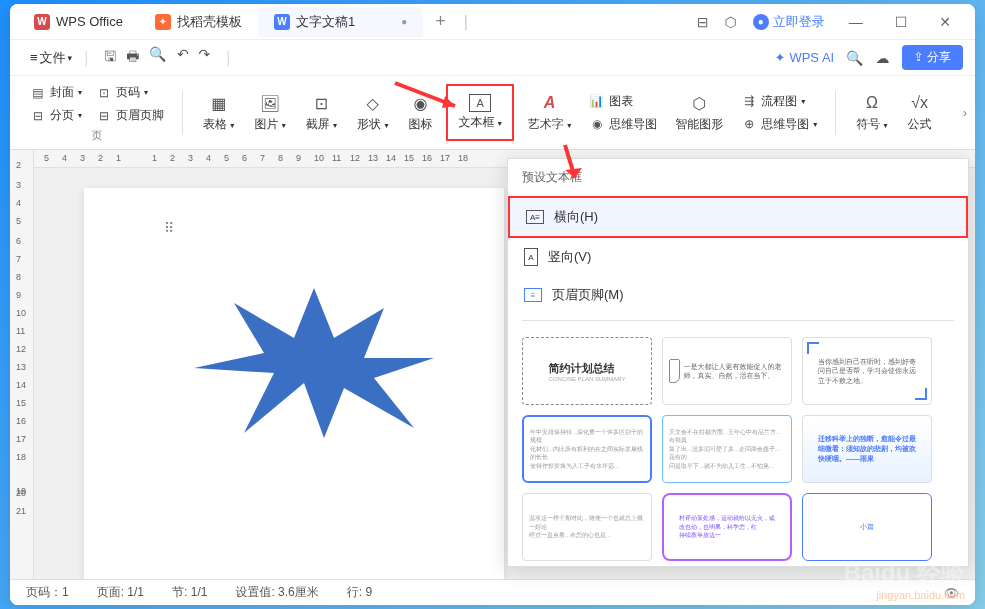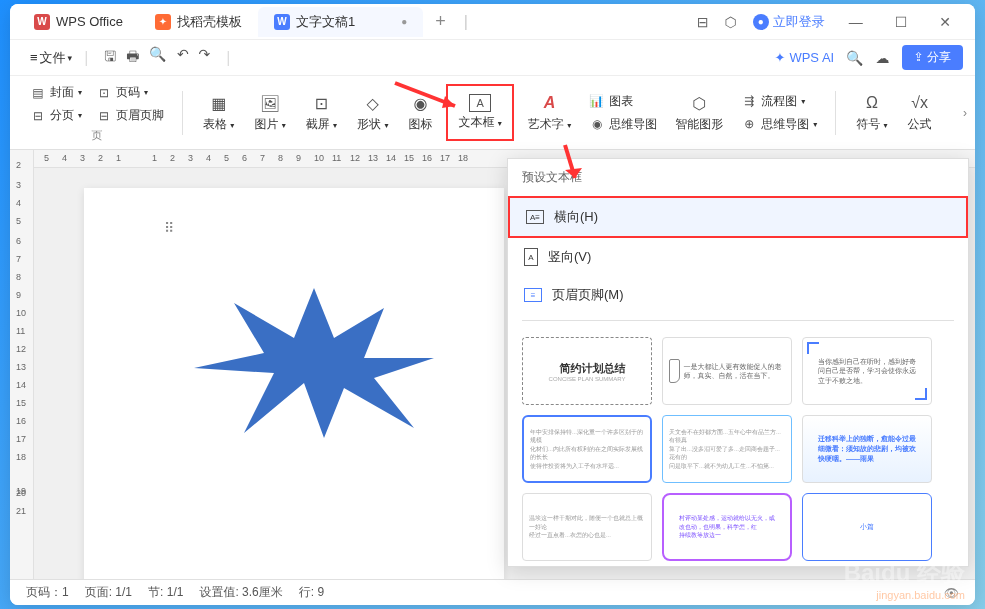--- a/index.html
+++ b/index.html
@@ -56,21 +56,21 @@
 .dd-item.highlighted { background: #f0f5ff; }
 .dd-item.boxed { border: 2px solid #ff3333; }
 .dd-icon { width: 18px; height: 14px; border: 1px solid #555; display: inline-flex; align-items: center; justify-content: center; font-size: 8px; }
 .dd-sep { height: 1px; background: #e0e0e0; margin: 6px 14px; }
 .dd-templates { display: flex; flex-wrap: wrap; gap: 10px; padding: 10px 14px; }
 .tmpl { width: 130px; height: 68px; border: 1px solid #ddd; border-radius: 4px; background: #fff; display: flex; align-items: center; justify-content: center; font-size: 8px; color: #666; position: relative; overflow: hidden; padding: 6px; }
 .tmpl-title { font-weight: bold; font-size: 11px; color: #333; }
 .tmpl-corner-tl { position: absolute; top: 4px; left: 4px; width: 12px; height: 12px; border-top: 2px solid #4a7dff; border-left: 2px solid #4a7dff; }
 .tmpl-corner-br { position: absolute; bottom: 4px; right: 4px; width: 12px; height: 12px; border-bottom: 2px solid #4a7dff; border-right: 2px solid #4a7dff; }
 
-.statusbar { height: 26px; background: #fff; border-top: 1px solid #e0e0e0; display: flex; align-items: center; padding: 0 16px; font-size: 12px; color: #555; gap: 16px; }
+.statusbar { height: 26px; background: #fff; border-top: 1px solid #e0e0e0; display: flex; align-items: center; padding: 0 16px; font-size: 12px; color: #555; gap: 28px; }
 .statusbar-right { margin-left: auto; color: #888; }
 
 .arrow-red { position: absolute; color: #ff3333; font-size: 28px; pointer-events: none; z-index: 100; }
 .watermark { position: absolute; bottom: 20px; right: 20px; color: rgba(255,255,255,0.4); font-size: 24px; font-weight: bold; pointer-events: none; z-index: 200; }
 .watermark-sub { position: absolute; bottom: 8px; right: 20px; color: rgba(255,148,77,0.5); font-size: 11px; pointer-events: none; z-index: 200; }
 </style>
 </head>
 <body>
 
 <div class="window">
@@ -300,21 +300,21 @@
       <span class="dd-icon" style="height:18px;width:14px">A</span>
       <span>竖向(V)</span>
     </div>
     <div class="dd-item">
       <span class="dd-icon" style="border-color:#4a7dff;color:#4a7dff">≡</span>
       <span>页眉页脚(M)</span>
     </div>
     <div class="dd-sep"></div>
     <div class="dd-templates">
       <div class="tmpl" style="border:1px dashed #888">
-        <div style="text-align:right">
+        <div style="text-align:left">
           <div class="tmpl-title">简约计划总结</div>
           <div style="font-size:6px;color:#aaa">CONCISE PLAN SUMMARY</div>
         </div>
       </div>
       <div class="tmpl">
         <div style="display:flex;gap:4px;align-items:center">
           <div style="width:18px;height:24px;border:1px solid #888;border-radius:2px 2px 6px 2px"></div>
           <div style="font-size:7px;line-height:1.3;text-align:left">一是大都让人更有效能促人的老师，真实、自然，活在当下。</div>
         </div>
       </div>

